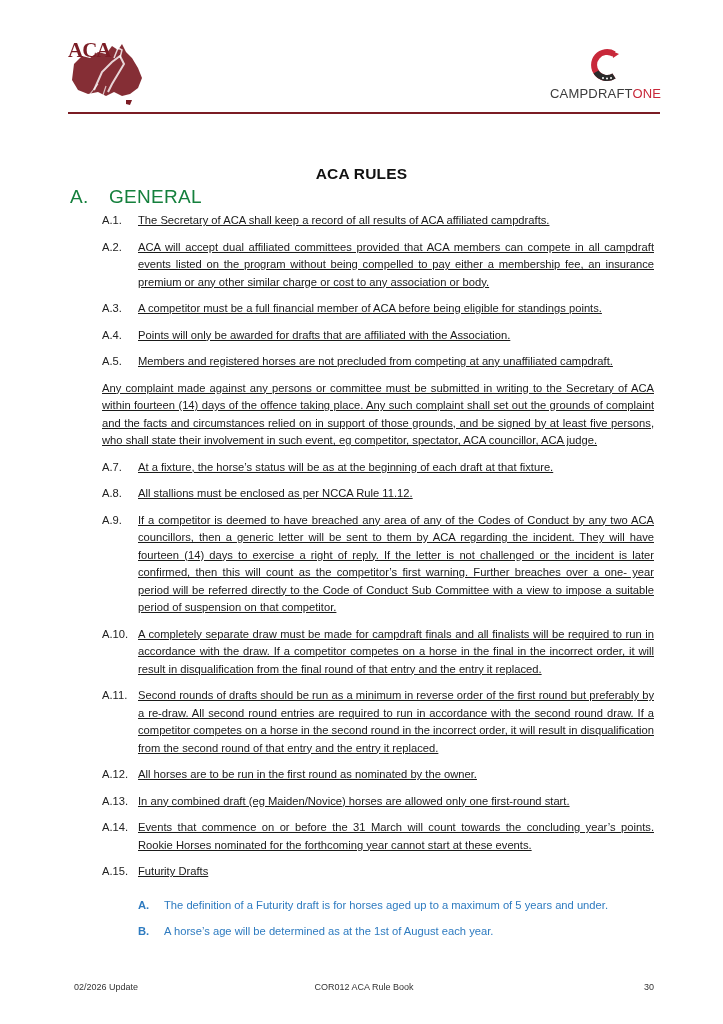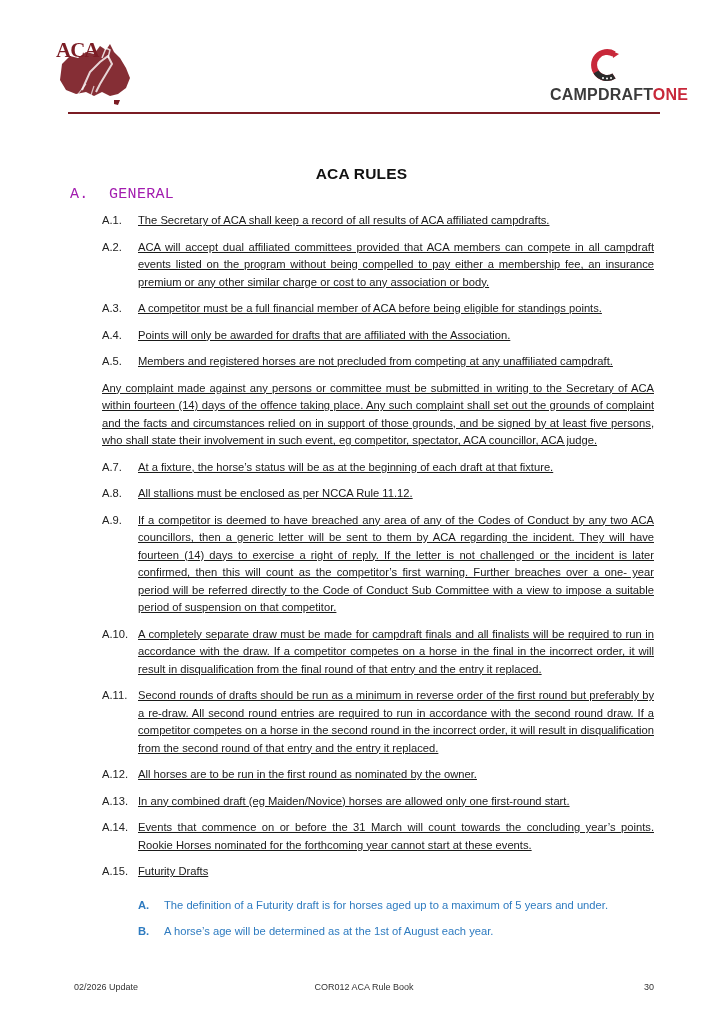--- a/index.html
+++ b/index.html
@@ -23,21 +23,21 @@
     }
     
     .header {
       position: absolute;
       left: 0; top: 0;
       width: 723px;
       height: 120px;
     }
     .aca-logo {
       position: absolute;
-      left: 56px;
+      left: 68px;
       top: 34px;
       width: 76px;
       height: 72px;
     }
     .aca-logo-text {
       position: absolute;
       left: 0;
       top: 4px;
       font-family: "Liberation Serif", "DejaVu Serif", serif;
       font-weight: bold;
@@ -58,22 +58,22 @@
       top: 0;
       width: 32px;
       height: 34px;
     }
     .cdo-text {
       position: absolute;
       left: 0;
       top: 38px;
       width: 110px;
       font-family: "Liberation Sans", sans-serif;
-      font-weight: bold;
-      font-size: 16px;
+      font-weight: normal;
+      font-size: 13px;
       letter-spacing: 0.2px;
       color: #3b3b3b;
       white-space: nowrap;
     }
     .cdo-text .one {
       color: #c8283a;
     }
     .header-rule {
       position: absolute;
       left: 68px;
@@ -94,24 +94,23 @@
       font-size: 15.5px;
       color: #111;
       letter-spacing: 0.2px;
     }
 
     
     .section-heading {
       position: absolute;
       left: 70px;
       top: 186px;
-      font-size: 15px;
-      color: #a21caf;
+      font-size: 19px;
+      color: #15803d;
       letter-spacing: 0.3px;
-      font-family: Liberation Mono, monospace;
     }
     .section-heading .num {
       display: inline-block;
       width: 39px;
     }
 
     
     .rules {
       position: absolute;
       left: 102px;

